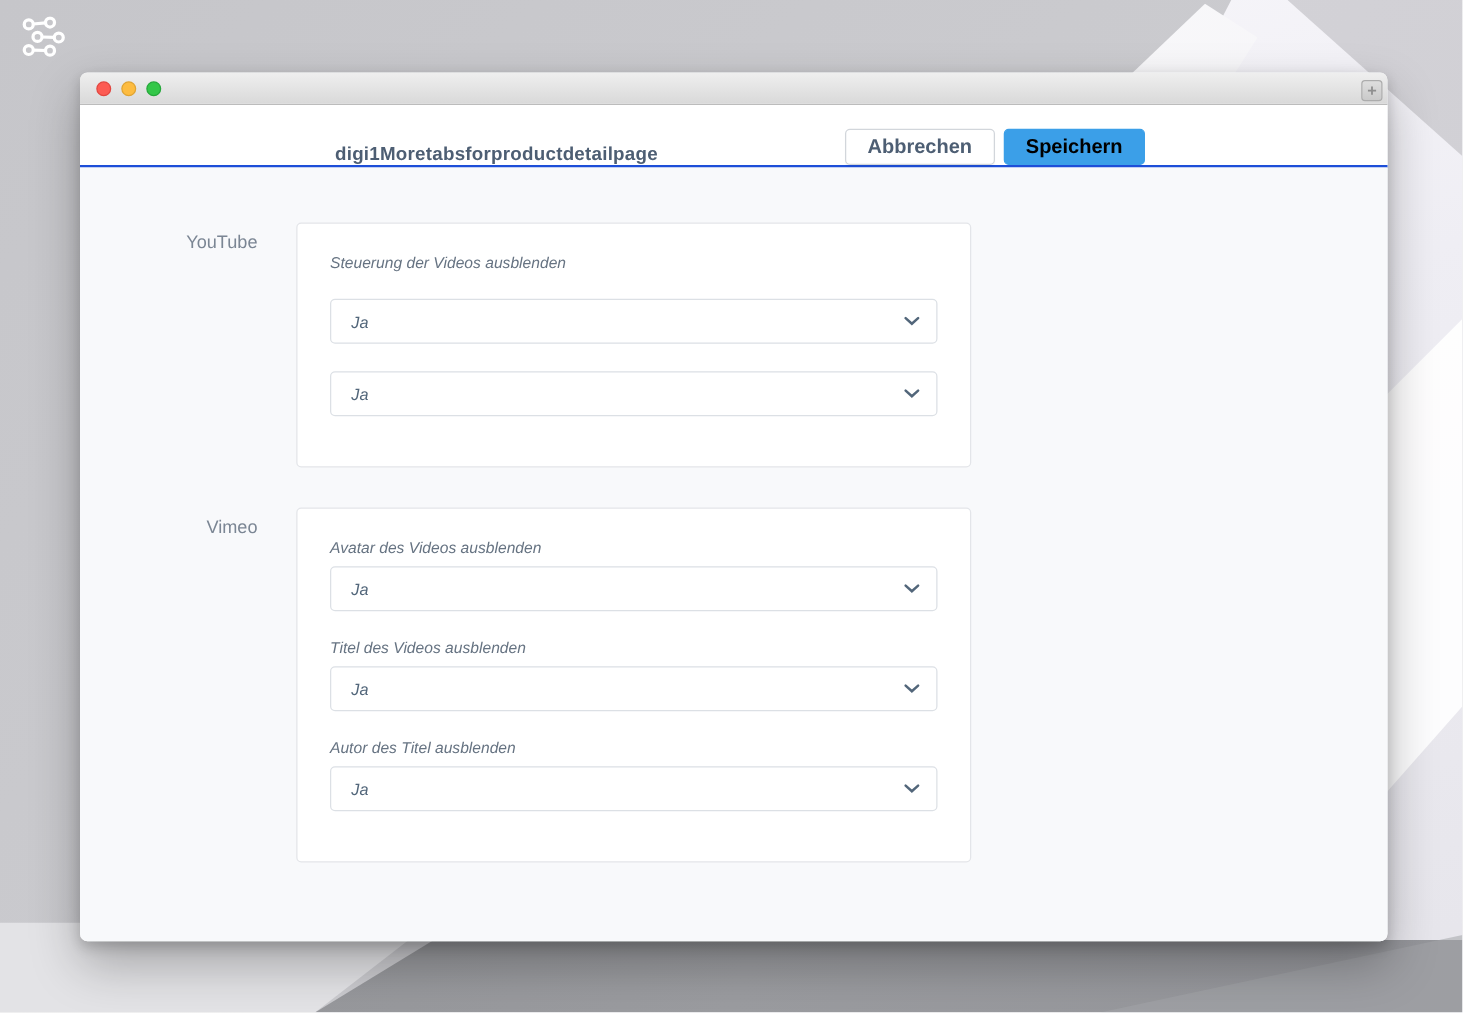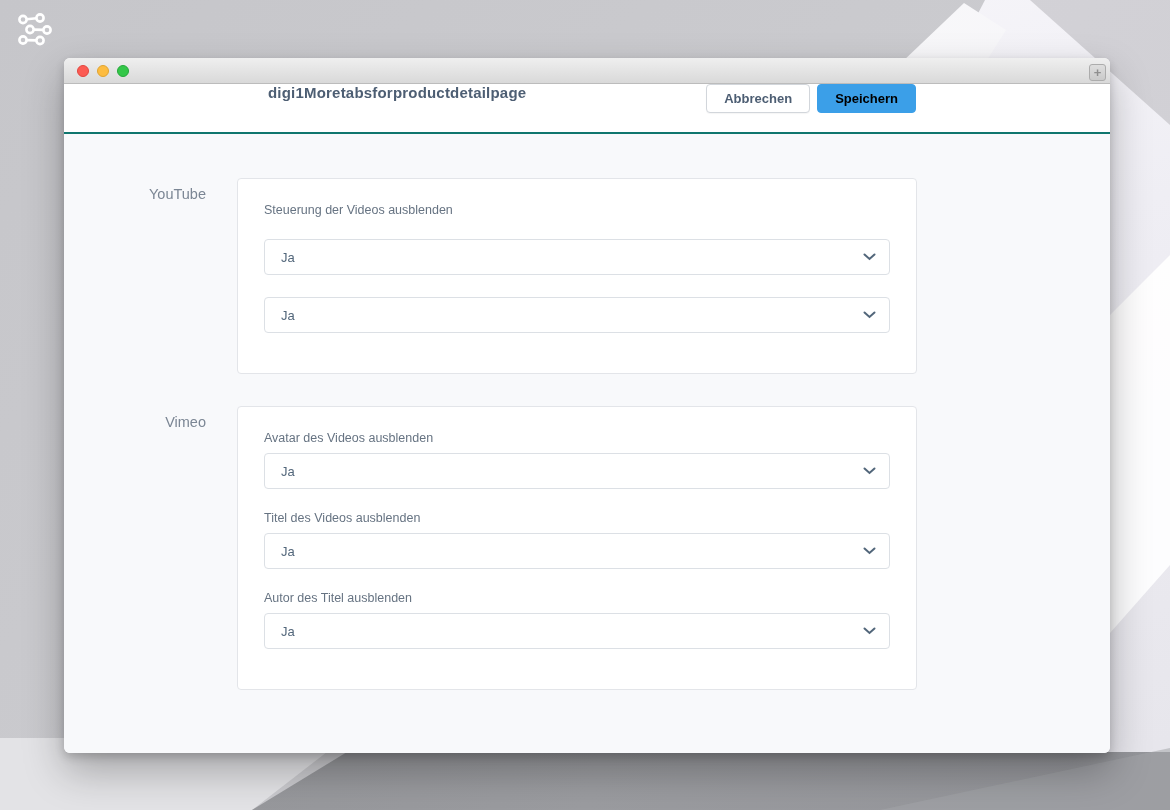--- a/index.html
+++ b/index.html
@@ -38,38 +38,38 @@
   .t-close { background:#fc5b53; border:1px solid #e2463f; }
   .t-min   { background:#fdbc40; border:1px solid #e0a431; }
   .t-zoom  { background:#34c749; border:1px solid #25a83a; }
 
   .plus-btn { position:absolute; left:1025px; top:6px; width:17px; height:17px;
     border:1px solid #acacac; border-radius:3px;
     background:linear-gradient(#dedede,#cacaca); color:#8f8f8f;
     font-size:13px; line-height:15px; text-align:center; font-weight:bold; z-index:5; }
 
   .win-header { height:50px; flex:0 0 50px; background:#ffffff;
-    border-bottom:2px solid #0f766e; display:flex; align-items:flex-start;
+    border-bottom:2px solid #1d4ed8; display:flex; align-items:flex-end;
     padding:0 194px 0 204px; }
   .win-title { color:#4d5e73; font-size:15px; font-weight:bold; letter-spacing:.2px; }
   .header-actions { margin-left:auto; display:flex; gap:7px; }
-  .btn { height:29px; padding:0 17px; border-radius:4px; font-size:13px;
+  .btn { height:29px; padding:0 17px; border-radius:4px; font-size:16px;
     font-weight:bold; display:flex; align-items:center; cursor:pointer; }
   .btn-cancel { background:#ffffff; border:1px solid #d2d6db; color:#4d5e73;
     box-shadow:0 1px 1px rgba(0,0,0,.04); }
   .btn-save { background:#3b9fe8; border:1px solid #3b9fe8; color:#000000; }
 
   .win-content { flex:1; overflow:hidden; background:#f8f9fb;
     border-radius:0 0 6px 6px; padding-top:18px; }
 
   .form-row { display:flex; align-items:flex-start; margin-bottom:32px;margin-top:26px; }
   .row-label { width:173px; flex:0 0 173px; text-align:right; padding-right:31px;
     color:#7b8694; font-size:14.5px; margin-top:8px; }
-  .card { width:680px; background:#ffffff; border:1px solid #e3e5e9;
-    border-radius:4px; padding:24px 26px 40px 26px; }
+  .card { width:540px; background:#ffffff; border:1px solid #e3e5e9;
+    border-radius:4px; padding:24px 26px 40px 26px;font-style:italic; }
   .field { margin-bottom:22px; }
   .field:last-child { margin-bottom:0; }
   .field-label { color:#667382; font-size:12.5px; margin-bottom:8px; }
   .select { position:relative; height:36px; background:#ffffff;
     border:1px solid #dce0e5; border-radius:4px; display:flex; align-items:center;
     padding:0 36px 0 16px; cursor:pointer; }
   .select-value { color:#52667a; font-size:13px; }
   .select .chev { position:absolute; right:13px; top:50%; margin-top:-4px; }
 </style>
 </head>

